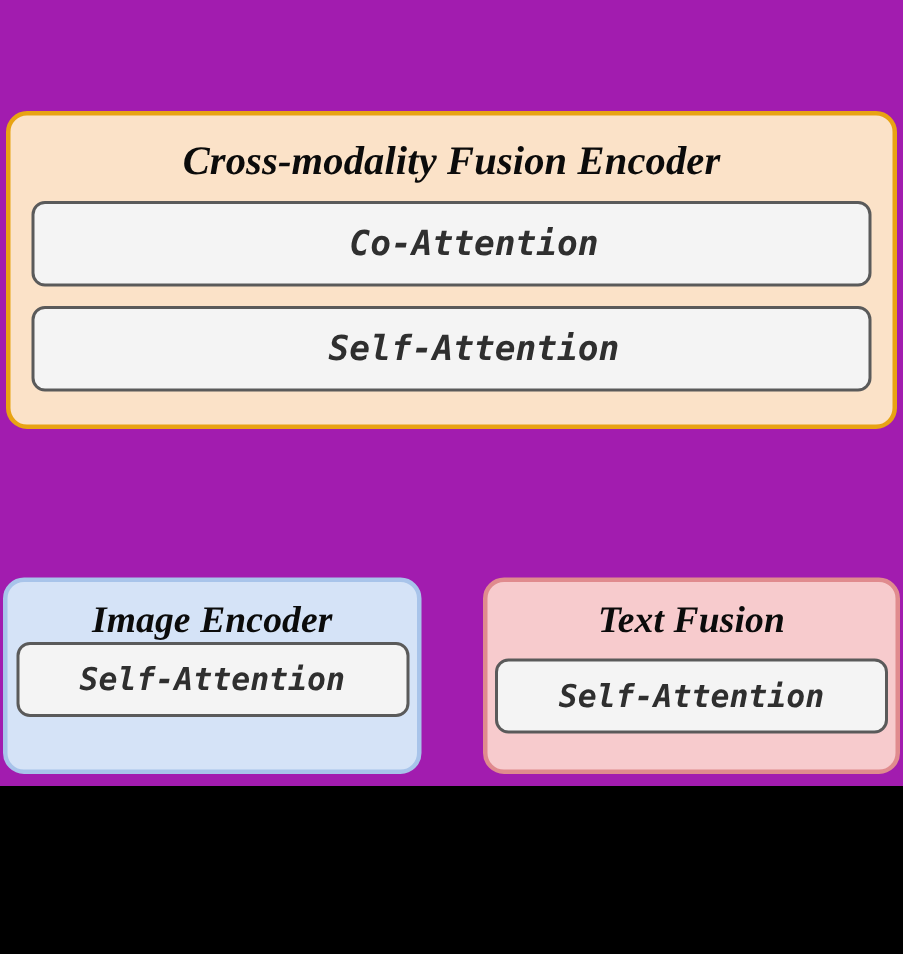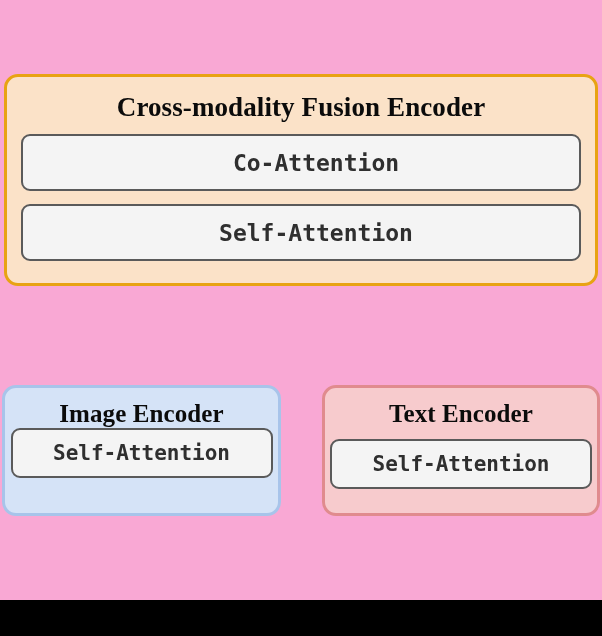--- a/index.html
+++ b/index.html
@@ -12,22 +12,23 @@
     height: 636px;
     position: relative;
     overflow: hidden;
     font-family: "Liberation Serif", serif;
   }
 
   .diagram {
     position: absolute;
     left: 0; top: 0;
     width: 602px;
-    height: 600px;
-    background: #f9a8d4;
+    height: 524px;
+    background: #a21caf;
+    font-style: italic;
   }
 
   
   .encoder {
     position: absolute;
     box-sizing: border-box;
     border-radius: 14px;
     border-style: solid;
     border-width: 3px;
     display: flex;
@@ -150,19 +151,19 @@
   </div>
 
   <div class="encoder" id="image-encoder">
     <div class="encoder-title">Image Encoder</div>
     <div class="sub-block">
       <span class="sub-block-label">Self-Attention</span>
     </div>
   </div>
 
   <div class="encoder" id="text-encoder">
-    <div class="encoder-title">Text Encoder</div>
+    <div class="encoder-title">Text Fusion</div>
     <div class="sub-block">
       <span class="sub-block-label">Self-Attention</span>
     </div>
   </div>
 
 </div>
 
 </body></html>

